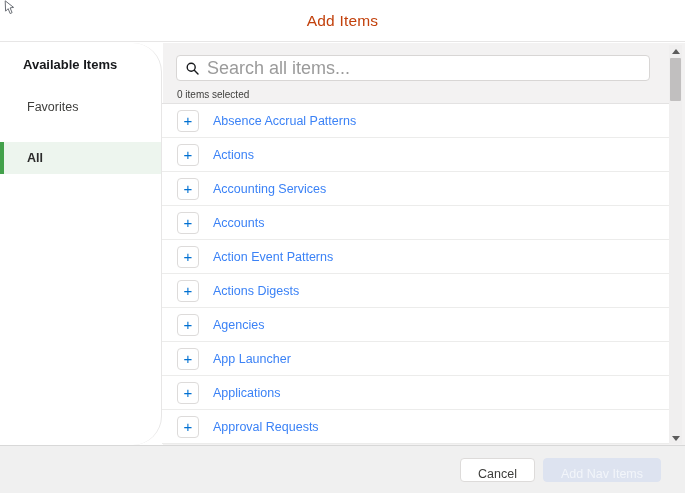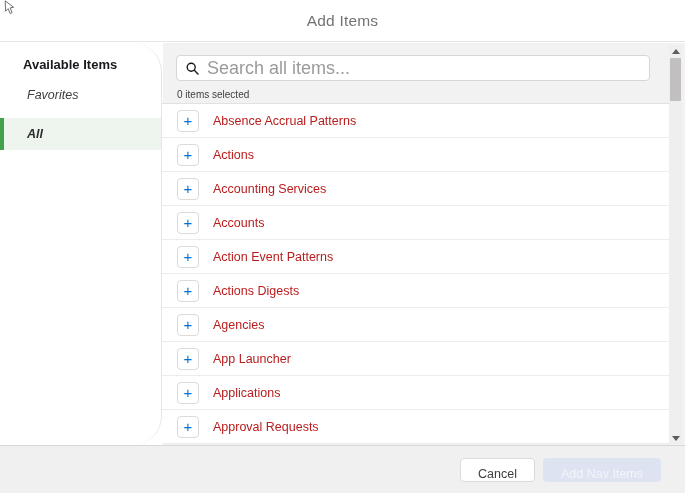--- a/index.html
+++ b/index.html
@@ -16,36 +16,36 @@
   .cursor { position: absolute; left: 2px; top: 0px; width: 14px; height: 17px; z-index: 50; }
 
   
   .modal-header {
     position: absolute; left: 0; top: 0; width: 685px; height: 42px;
     background: #ffffff; border-bottom: 1px solid #e7e6e6;
   }
   .modal-title {
     position: absolute; left: 0; right: 0; top: 0; height: 42px;
     display: flex; align-items: center; justify-content: center;
-    font-size: 15.5px; font-weight: 400; color: #737373; letter-spacing: .2px;
+    font-size: 15.5px; font-weight: 400; color: #c2410c; letter-spacing: .2px;
   }
 
   
   .sidebar {
     position: absolute; left: 0; top: 43px; width: 162px; bottom: 48px;
     background: #ffffff; border-right: 1px solid #e7e6e6; border-radius: 29px;
   }
   .sidebar-header {
     padding: 14px 0 0 23px;
     font-size: 13px; font-weight: 700; color: #17191c;
   }
   .side-item {
     height: 30px; display: flex; align-items: center;
     padding-left: 23px; font-size: 12.5px; color: #3e3e3c;
-    margin-top: 8px; cursor: pointer; border-left: 4px solid transparent; font-style: italic;
+    margin-top: 20px; cursor: pointer; border-left: 4px solid transparent;
   }
   .side-item.selected {
     background: #edf5ee; border-left: 4px solid #43a14b;
     padding-left: 23px; font-weight: 700; color: #2b2b2b; height: 32px;
   }
 
   
   .content {
     position: absolute; left: 163px; top: 43px; right: 0; bottom: 48px;
     background: #f3f2f2;
@@ -77,21 +77,21 @@
     display: flex; align-items: center; padding-left: 15px;
   }
   .plus {
     width: 22px; height: 22px; flex: 0 0 auto;
     background: #ffffff; border: 1px solid #dddbda; border-radius: 4px;
     color: #0070d2; font-size: 15px; line-height: 19px; font-weight: 400;
     font-family: "Liberation Sans", sans-serif;
     display: flex; align-items: center; justify-content: center;
     cursor: pointer; padding: 0;
   }
-  .row-label { font-size: 12.5px; color: #b91c1c; padding-left: 14px; }
+  .row-label { font-size: 12.5px; color: #3b82f6; padding-left: 14px; }
 
   
   .scrollbar {
     position: absolute; right: 3px; top: 2px; bottom: 1px; width: 13px;
     background: #f0efef;
   }
   .scroll-arrow {
     position: absolute; left: 0; width: 13px; height: 12px;
     display: flex; align-items: center; justify-content: center; cursor: pointer;
   }

